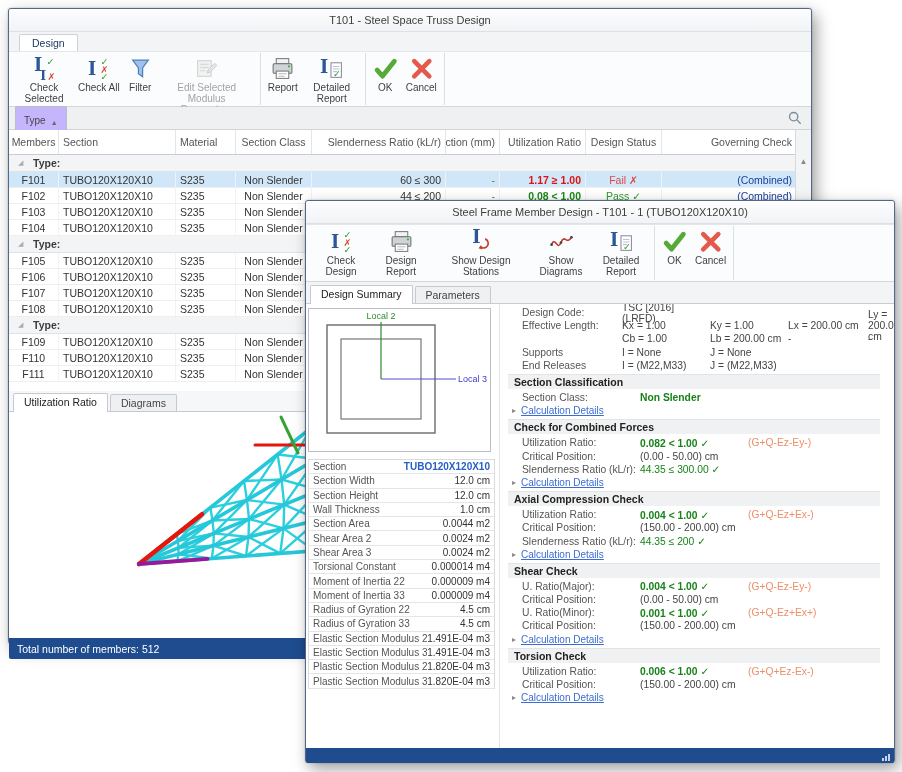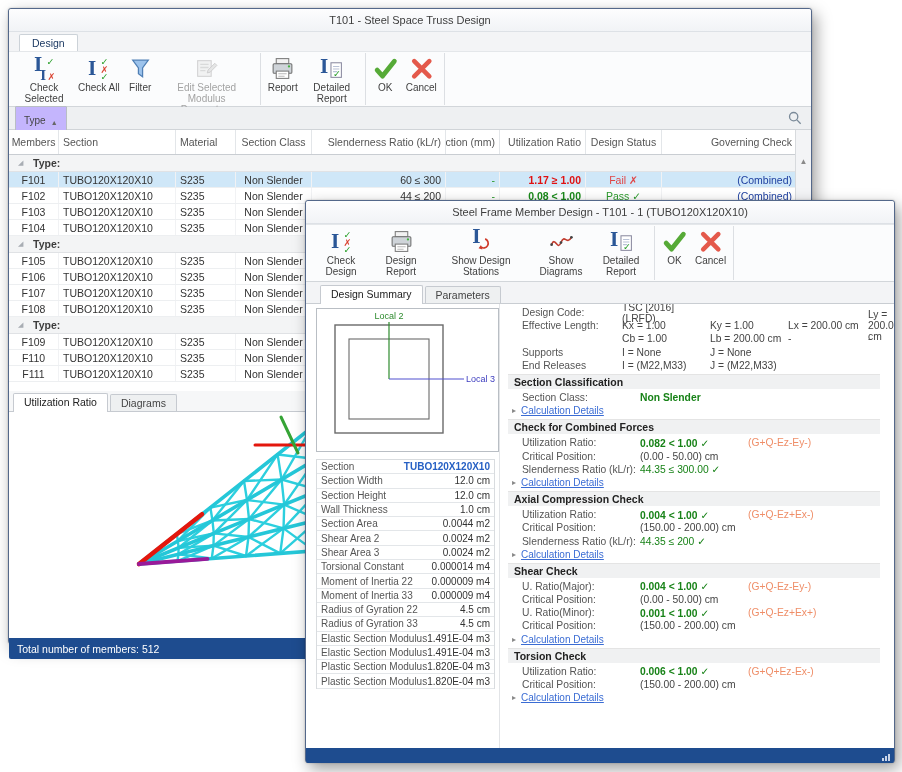--- a/index.html
+++ b/index.html
@@ -68,23 +68,23 @@
   .vtab{font-size:10.5px;padding:2px 10px 2px;border:1px solid #c6cad0;border-bottom:none;
         background:#eef0f1;color:#444;border-radius:2px 2px 0 0}
   .vtab.active{background:#fff;color:#222;padding-bottom:4px;margin-bottom:-1px}
   .truss{height:226px;background:#fff;position:relative;overflow:hidden}
   .truss svg{position:absolute;left:0;top:0}
   .statusbar{height:21px;background:#1e4c8f;color:#fff;font-size:10.5px;display:flex;
              align-items:center;padding:0 8px;border-radius:0 0 2px 2px}
   
   #popup-win{left:305px;top:200px;width:590px;height:563px;z-index:5}
   .p-tabrow{height:21px;background:#f3f4f6;border-bottom:1px solid #c9cdd2;display:flex;
-            align-items:flex-end;padding-left:14px;gap:2px}
+            align-items:flex-end;padding-left:4px;gap:2px}
   .pcontent{display:flex;height:444px;overflow:hidden}
-  .leftpane{width:194px;border-right:1px solid #e2e4e7;padding:4px 4px 0 10px;box-sizing:border-box;flex:none}
+  .leftpane{width:194px;border-right:1px solid #e2e4e7;padding:4px 4px 0 2px;box-sizing:border-box;flex:none}
   .diagram{width:181px;height:142px;border:1px solid #b9bec4;background:#fff}
   #props{margin-top:7px;border:1px solid #d9dcdf;border-bottom:none}
   .prop-row{display:flex;height:13.3px;border-bottom:1px solid #e3e6e9;font-size:10px;align-items:center}
   .prop-l{flex:1;padding-left:4px;color:#555;white-space:nowrap;overflow:hidden}
   .prop-v{padding-right:4px;color:#333;white-space:nowrap}
   .prop-v.hl{color:#2660c4;font-weight:bold}
   .rightpane{flex:1;padding:2px 14px 0 8px;overflow:hidden;position:relative}
   .sec-h{background:#f0f1f2;border-top:1px solid #e4e4e4;font-weight:bold;font-size:10.5px;color:#222;
          padding:1px 6px;margin:2px 0 2px}
   .gp-row,.ck-row{display:flex;height:13.2px;align-items:center;font-size:10.3px;padding-left:14px}

